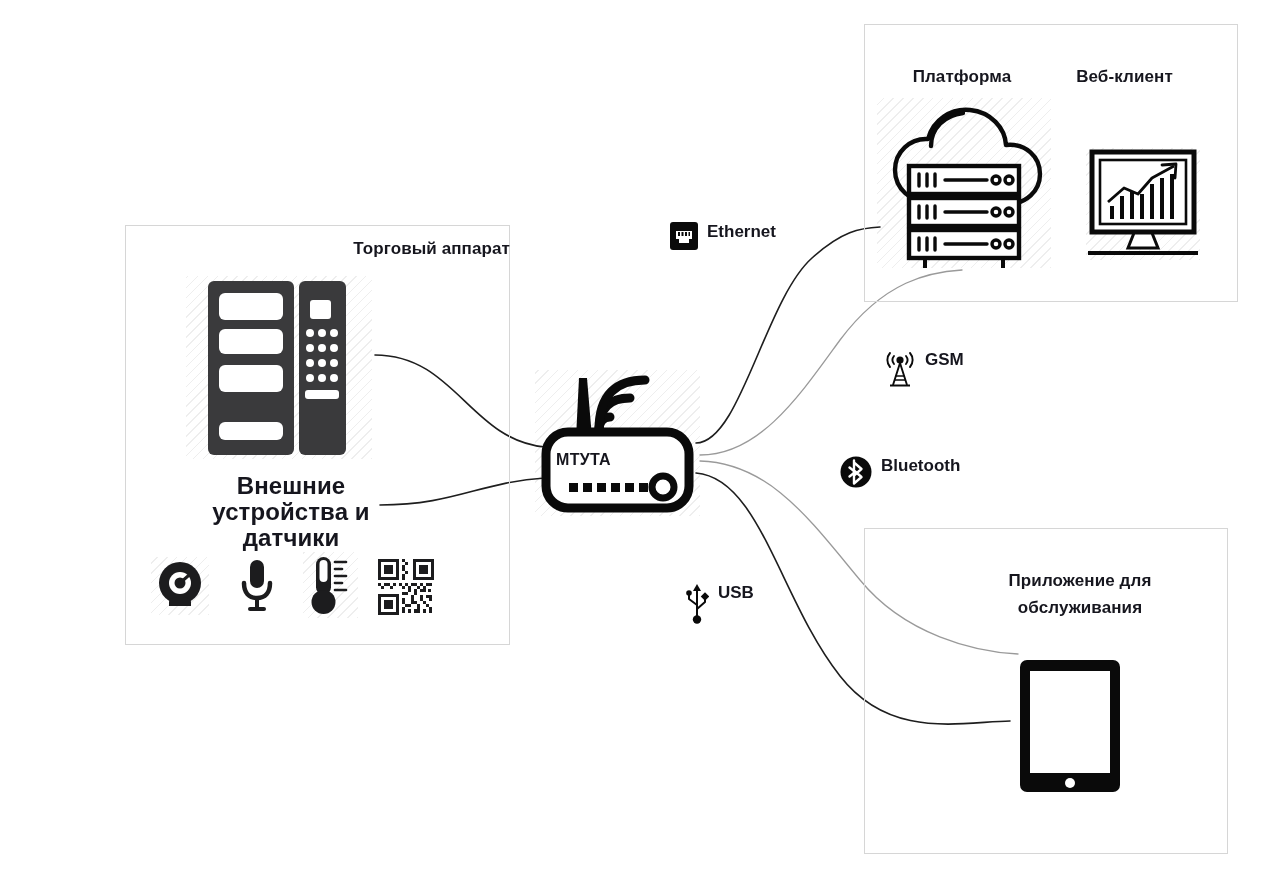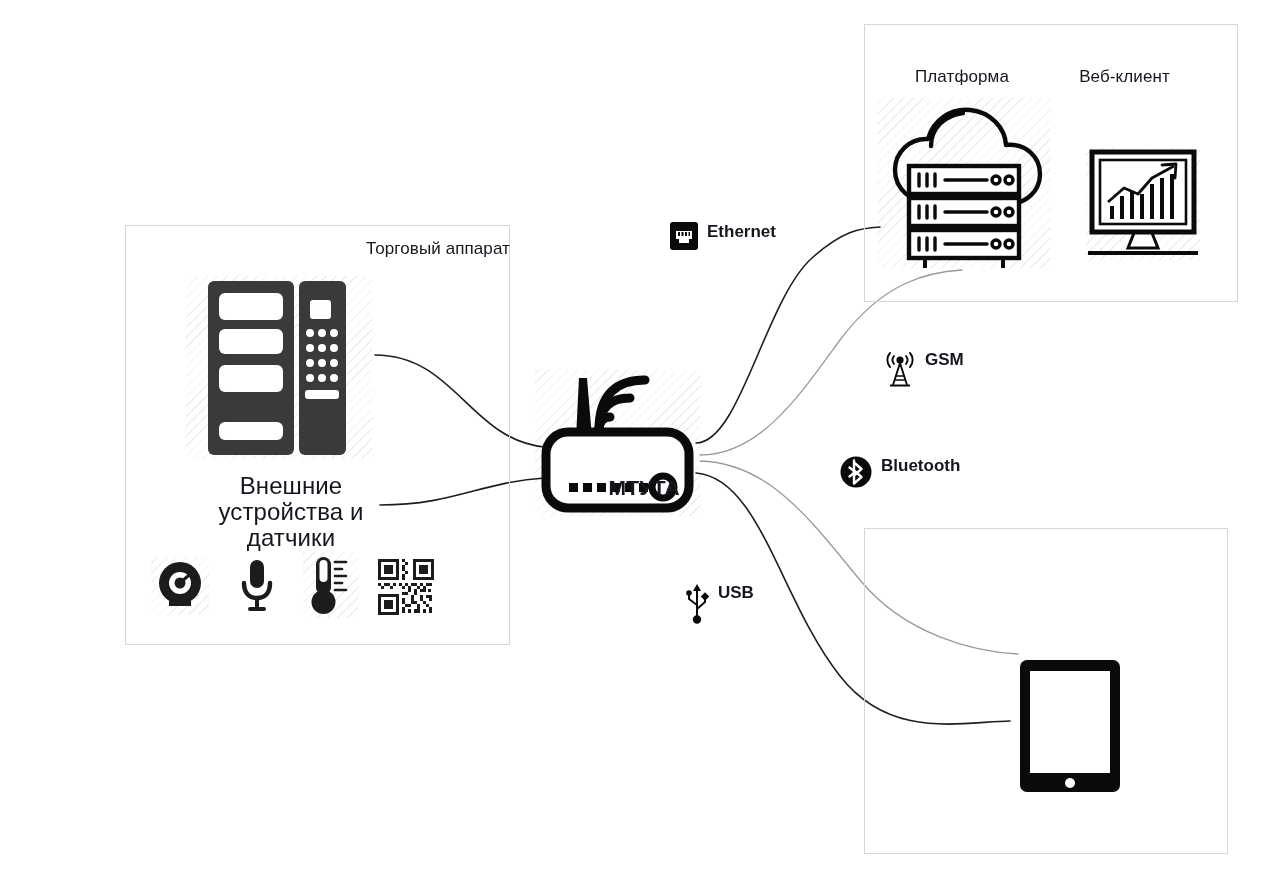--- a/index.html
+++ b/index.html
@@ -18,21 +18,21 @@
     background:transparent;
     box-sizing:border-box;
   }
   #panel-vending{left:125px;top:225px;width:385px;height:420px;}
   #panel-platform{left:864px;top:24px;width:374px;height:278px;}
   #panel-service{left:864px;top:528px;width:364px;height:326px;}
 
   
   .title{
     position:absolute;
-    font-weight:normal;
+    font-weight:bold;
     font-size:17px;
     line-height:26px;
     text-align:center;
     color:#16161e;
     letter-spacing:.1px;
     white-space:pre-line;
   }
   #title-vending{left:125px;top:236px;width:385px;text-align:right;}
   #title-external{left:186px;top:473px;width:210px;font-size:24px;line-height:26px;}
   #title-platform{left:872px;top:64px;width:180px;}
@@ -66,23 +66,22 @@
   .proto .glyph{display:block;flex:0 0 auto;}
   .proto .lbl{white-space:nowrap;}
   #proto-ethernet{left:670px;top:222px;}
   #proto-gsm{left:884px;top:350px;}
   #proto-bluetooth{left:840px;top:456px;}
   #proto-usb{left:685px;top:583px;}
 
   
   #router-label{
     position:absolute;left:556px;top:451px;width:124px;
-    text-align:right;font-size:21px;font-weight:bold;color:#16161e;
+    text-align:left;font-size:16px;font-weight:bold;color:#16161e;
     letter-spacing:.3px;
-    margin-top:25px;
   }
 </style>
 </head>
 <body>
 
 <div id="stage">
 
   <svg id="wires" viewBox="0 0 1283 874">
 
     <path d="M375,355 C455,355 470,440 545,447" stroke="#1e1e1e" stroke-width="1.6"></path>
@@ -319,20 +318,22 @@
       <path d="M22,54 L38,40 L52,46 L66,30 L88,18" fill="none" stroke="#0a0a0a" stroke-width="2.8" stroke-linejoin="round"></path>
       <path d="M76,17 L90,16 L89,30" fill="none" stroke="#0a0a0a" stroke-width="2.8" stroke-linejoin="round" stroke-linecap="round"></path>
 
       <path d="M42,100 L48,85 L66,85 L72,100 Z" fill="#ffffff" stroke="#0a0a0a" stroke-width="3"></path>
       <line x1="2" y1="105" x2="112" y2="105" stroke="#0a0a0a" stroke-width="4"></line>
     </svg>
   </div>
 
   <div class="panel" id="panel-service"></div>
 
+  <div class="title" id="title-service">Приложение для
+обслуживания</div>
 
   <div class="icn" id="ico-tablet" style="left:1019px;top:659px;width:102px;height:134px;">
     <svg width="102" height="134" viewBox="0 0 102 134">
       <rect x="1" y="1" width="100" height="132" rx="7" fill="#0a0a0a"></rect>
       <rect x="11" y="12" width="80" height="102" fill="#ffffff"></rect>
       <circle cx="51" cy="124" r="5" fill="#ffffff"></circle>
     </svg>
   </div>
 
   <div class="proto" id="proto-ethernet">

